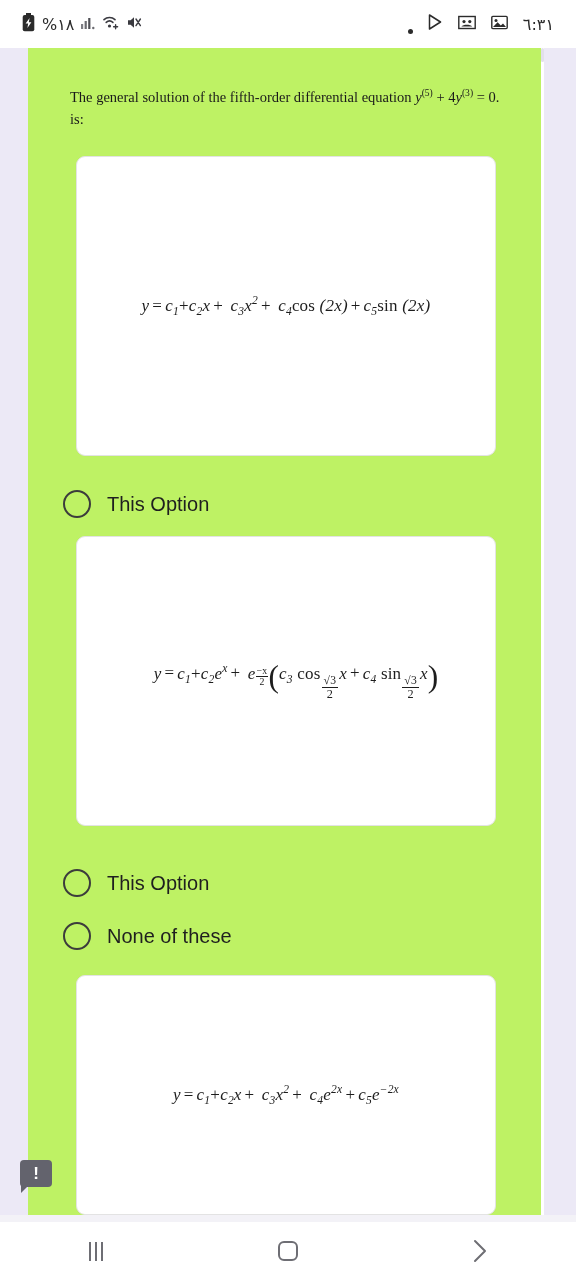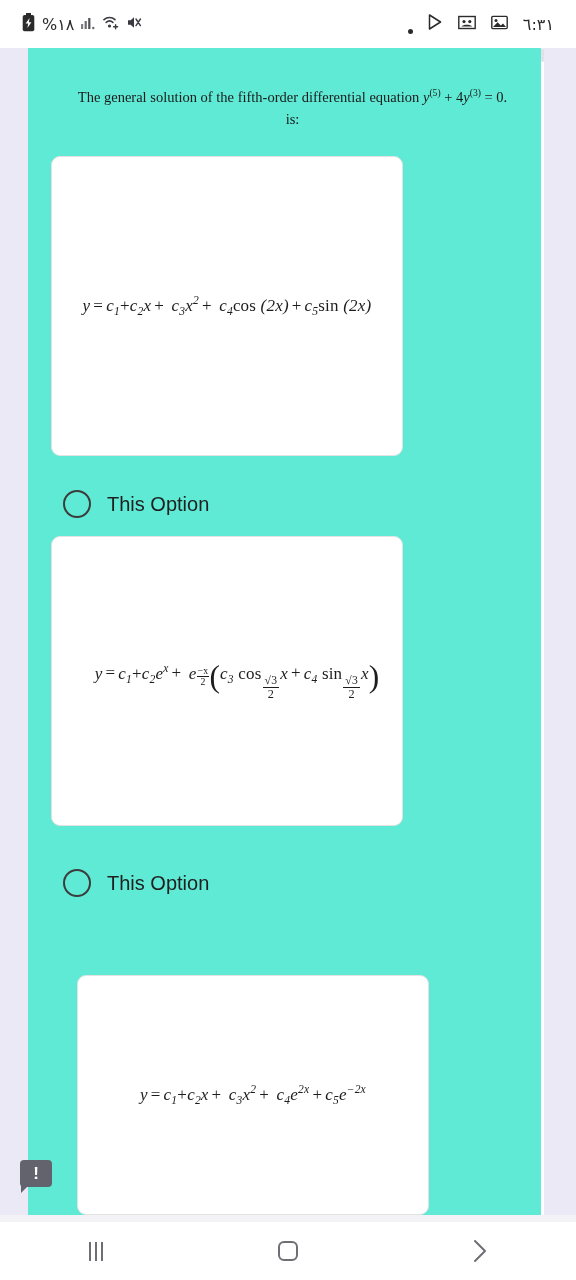--- a/index.html
+++ b/index.html
@@ -67,23 +67,22 @@
   .rail-left { left: 0; }
   .rail-right { right: 0; width: 33px; }
 
   
   .sheet {
     position: absolute;
     top: 48px;
     left: 28px;
     width: 515px;
     height: 1167px;
-    background: #5eead4;
+    background: #bef264;
     overflow: hidden;
-    text-align: center;
   }
 
   .scrollbar {
     position: absolute;
     top: 48px;
     left: 541px;
     width: 3px;
     height: 1167px;
     background: #ffffff;
   }
@@ -106,34 +105,34 @@
     font-size: 14.5px;
     line-height: 1.55;
     color: #1a1a1a;
   }
   .question .mathi { font-style: italic; }
   .question sup { font-size: 0.66em; vertical-align: super; }
 
   
   .card {
     position: absolute;
-    left: 23px;
-    width: 352px;
+    left: 48px;
+    width: 420px;
     background: #ffffff;
     border: 1px solid #e3e3e3;
     border-radius: 9px;
     box-shadow: 0 0 0 0.5px rgba(0,0,0,0.01);
     display: flex;
     align-items: center;
     justify-content: center;
     overflow: hidden;
   }
   #card1 { top: 108px; height: 300px; }
   #card2 { top: 488px; height: 290px; padding-left: 20px; }
-  #card3 { top: 927px; height: 240px; margin-left: 26px; }
+  #card3 { top: 927px; height: 240px; }
 
   .formula {
     font-family: "Liberation Serif", serif;
     font-size: 17px;
     color: #1d1d1d;
     white-space: nowrap;
     letter-spacing: 0.2px;
     padding: 0 6px;
   }
   .it { font-style: italic; }
@@ -387,20 +386,24 @@
             <span class="den">2</span>
           </span><span class="it">x</span><span class="bigparen">)</span>
       </div>
     </div>
 
     <div class="radio-row" id="radio2">
       <span class="radio-circle"></span>
       <span class="radio-label">This Option</span>
     </div>
 
+    <div class="radio-row" id="radio3">
+      <span class="radio-circle"></span>
+      <span class="radio-label">None of these</span>
+    </div>
 
     <div class="card" id="card3">
       <div class="formula">
         <span class="it">y</span><span class="op">=</span><span class="it">c</span><span class="sub">1</span><span>+</span><span class="it">c</span><span class="sub">2</span><span class="it">x</span><span class="op">+</span>&nbsp;<span class="it">c</span><span class="sub">3</span><span class="it">x</span><span class="sup">2</span><span class="op">+</span>&nbsp;<span class="it">c</span><span class="sub">4</span><span class="it">e</span><span class="sup">2x</span><span class="op">+</span><span class="it">c</span><span class="sub">5</span><span class="it">e</span><span class="sup">−2x</span>
       </div>
     </div>
 
   </div>
 
   <div class="scrollbar">

